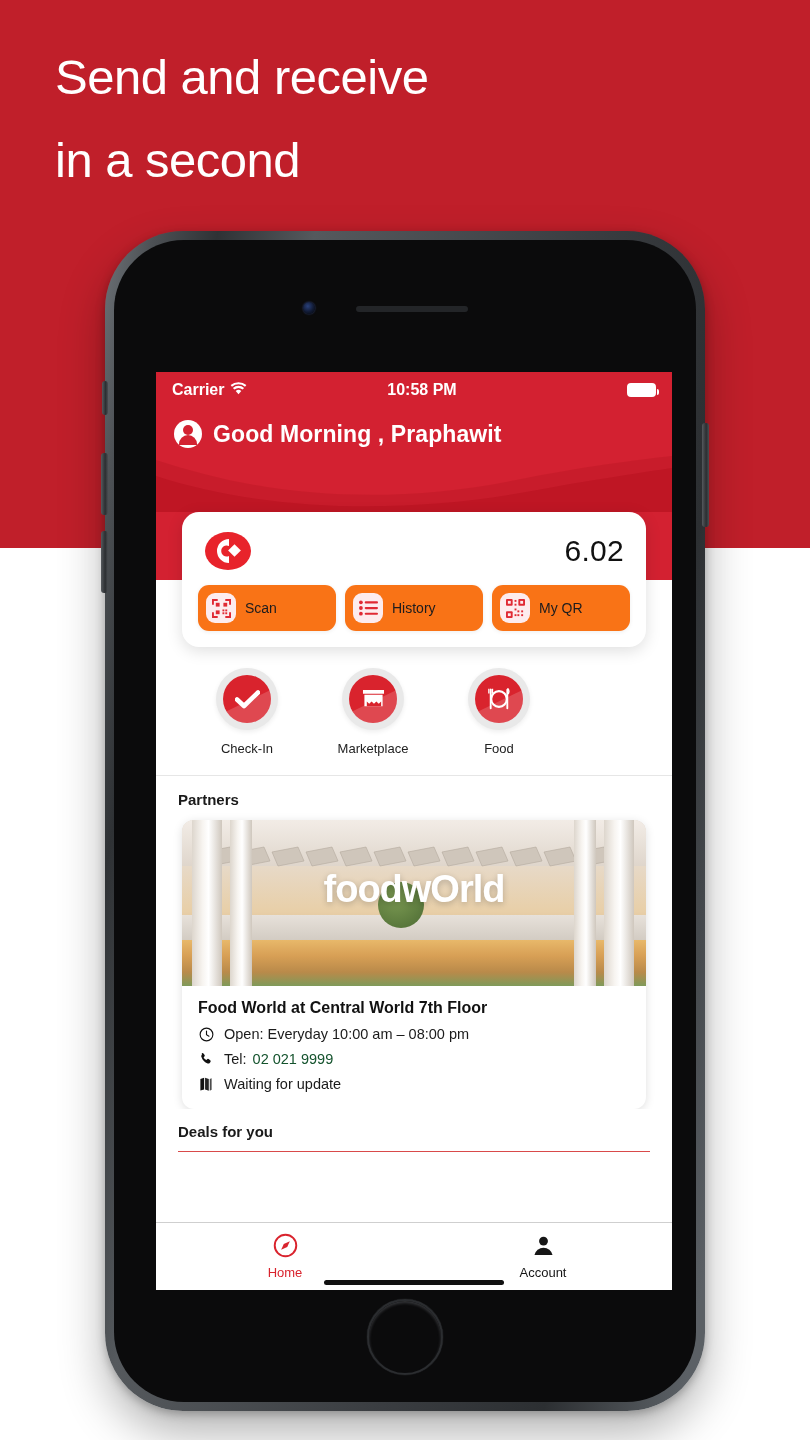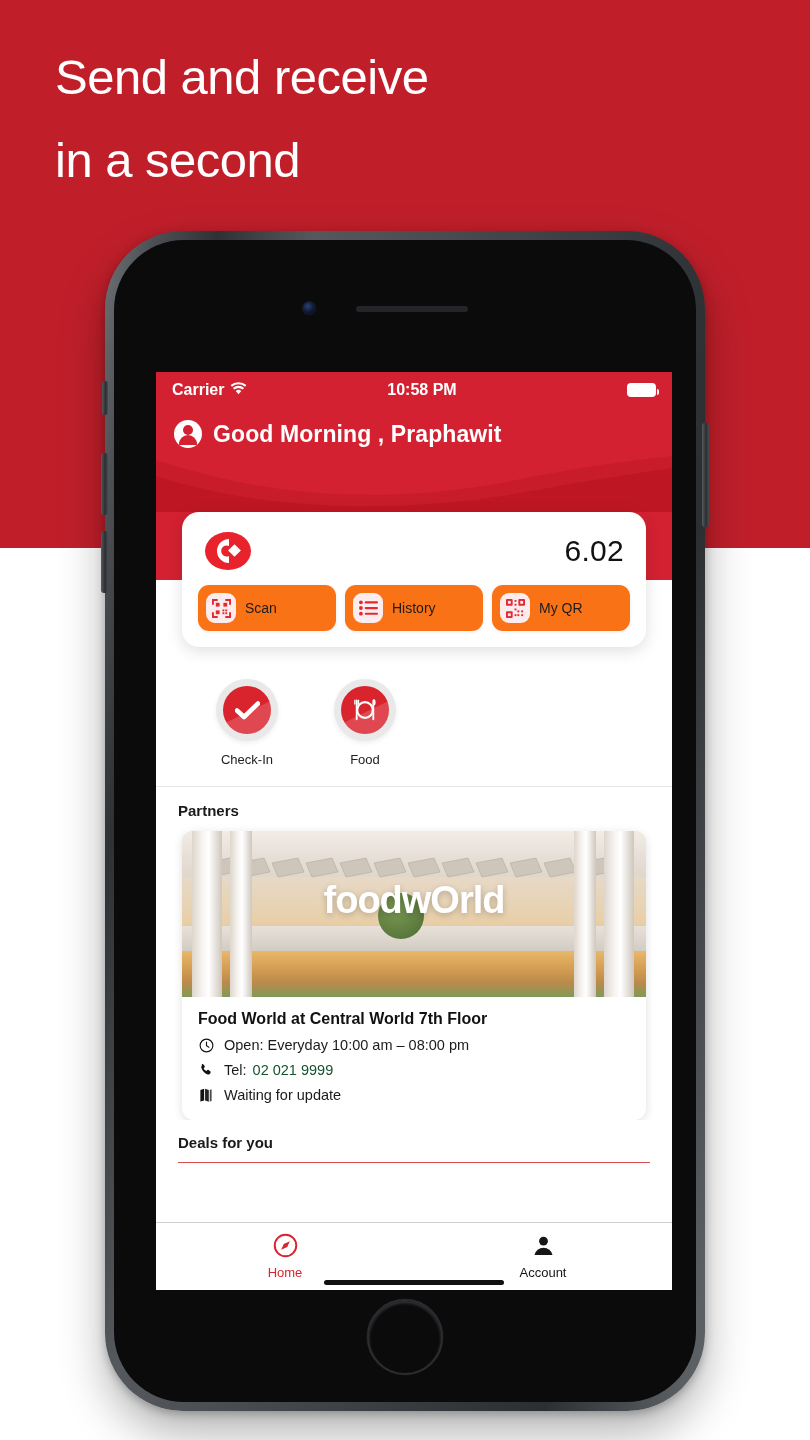--- a/index.html
+++ b/index.html
@@ -103,21 +103,21 @@
   .actions-row { display:flex; gap:9px; }
   .action-chip {
     flex:1; display:flex; align-items:center; gap:9px;
     background:#f97316; border-radius:11px; padding:8px 8px;
     box-shadow:0 1px 4px rgba(0,0,0,0.07);
   }
   .chip-ico { width:30px; height:30px; border-radius:9px; background:#fdecee; display:flex; align-items:center; justify-content:center; flex:none;}
   .chip-label { font-size:14px; color:#1c1c1e; }
 
   
-  .quick { display:flex; gap:4px; padding:32px 0 10px 34px; background:#fff;}
+  .quick { display:flex; gap:12px; padding:21px 0 10px 34px; background:#fff;}
   .quick-item { width:114px; display:flex; flex-direction:column; align-items:center; }
   .quick-circle {
     width:62px;height:62px;border-radius:50%;
     background:#e9e9e9;
     display:flex;align-items:center;justify-content:center;
     box-shadow:0 2px 5px rgba(0,0,0,0.07);
   }
   .quick-inner { width:48px;height:48px;border-radius:50%;background:#D9232D; display:flex;align-items:center;justify-content:center; position:relative; overflow:hidden;}
   .quick-inner:after { content:""; position:absolute; left:-6px; bottom:-20px; width:80px;height:44px; background:rgba(255,255,255,0.17); transform:rotate(-26deg); }
   .quick-label { margin-top:11px; font-size:13px; color:#222; }
@@ -306,20 +306,32 @@
               <div class="quick-circle">
                 <div class="quick-inner">
                   <svg width="25" height="19" viewBox="0 0 25 19" style="position:relative;z-index:2">
                     <path d="M2 9.5 L9 16 L23 2.5" stroke="#fff" stroke-width="4.6" fill="none" stroke-linecap="round" stroke-linejoin="round"></path>
                   </svg>
                 </div>
               </div>
               <div class="quick-label">Check-In</div>
             </div>
 
+            <div class="quick-item">
+              <div class="quick-circle">
+                <div class="quick-inner">
+                  <svg width="25" height="22" viewBox="0 0 26 23" style="position:relative;z-index:2" fill="#fff">
+                    <path d="M2 2 h22 v4 h-22 z" rx="1"></path>
+                    <path d="M3.5 7 h19 v12 h-19 z"></path>
+                    <path d="M6 19 v-5 l2.5 2.5 L11 14 l2.5 2.5 L16 14 l2.5 2.5 L21 14 v5 z" fill="#D9232D"></path>
+                  </svg>
+                </div>
+              </div>
+              <div class="quick-label">Marketplace</div>
+            </div>
 
             <div class="quick-item">
               <div class="quick-circle">
                 <div class="quick-inner">
                   <svg width="26" height="24" viewBox="0 0 28 26" style="position:relative;z-index:2">
                     <circle cx="14" cy="13" r="8.5" fill="none" stroke="#fff" stroke-width="2.4"></circle>
                     <rect x="4" y="2" width="2" height="22" rx="1" fill="#fff"></rect>
                     <rect x="22" y="2" width="2" height="22" rx="1" fill="#fff"></rect>
                     <path d="M3 2 v5 M5 2 v5 M7 2 v5" stroke="#fff" stroke-width="1.4"></path>
                     <path d="M23 2 c2 0 2.6 5 0 5.5" stroke="#fff" stroke-width="1.6" fill="none"></path>

